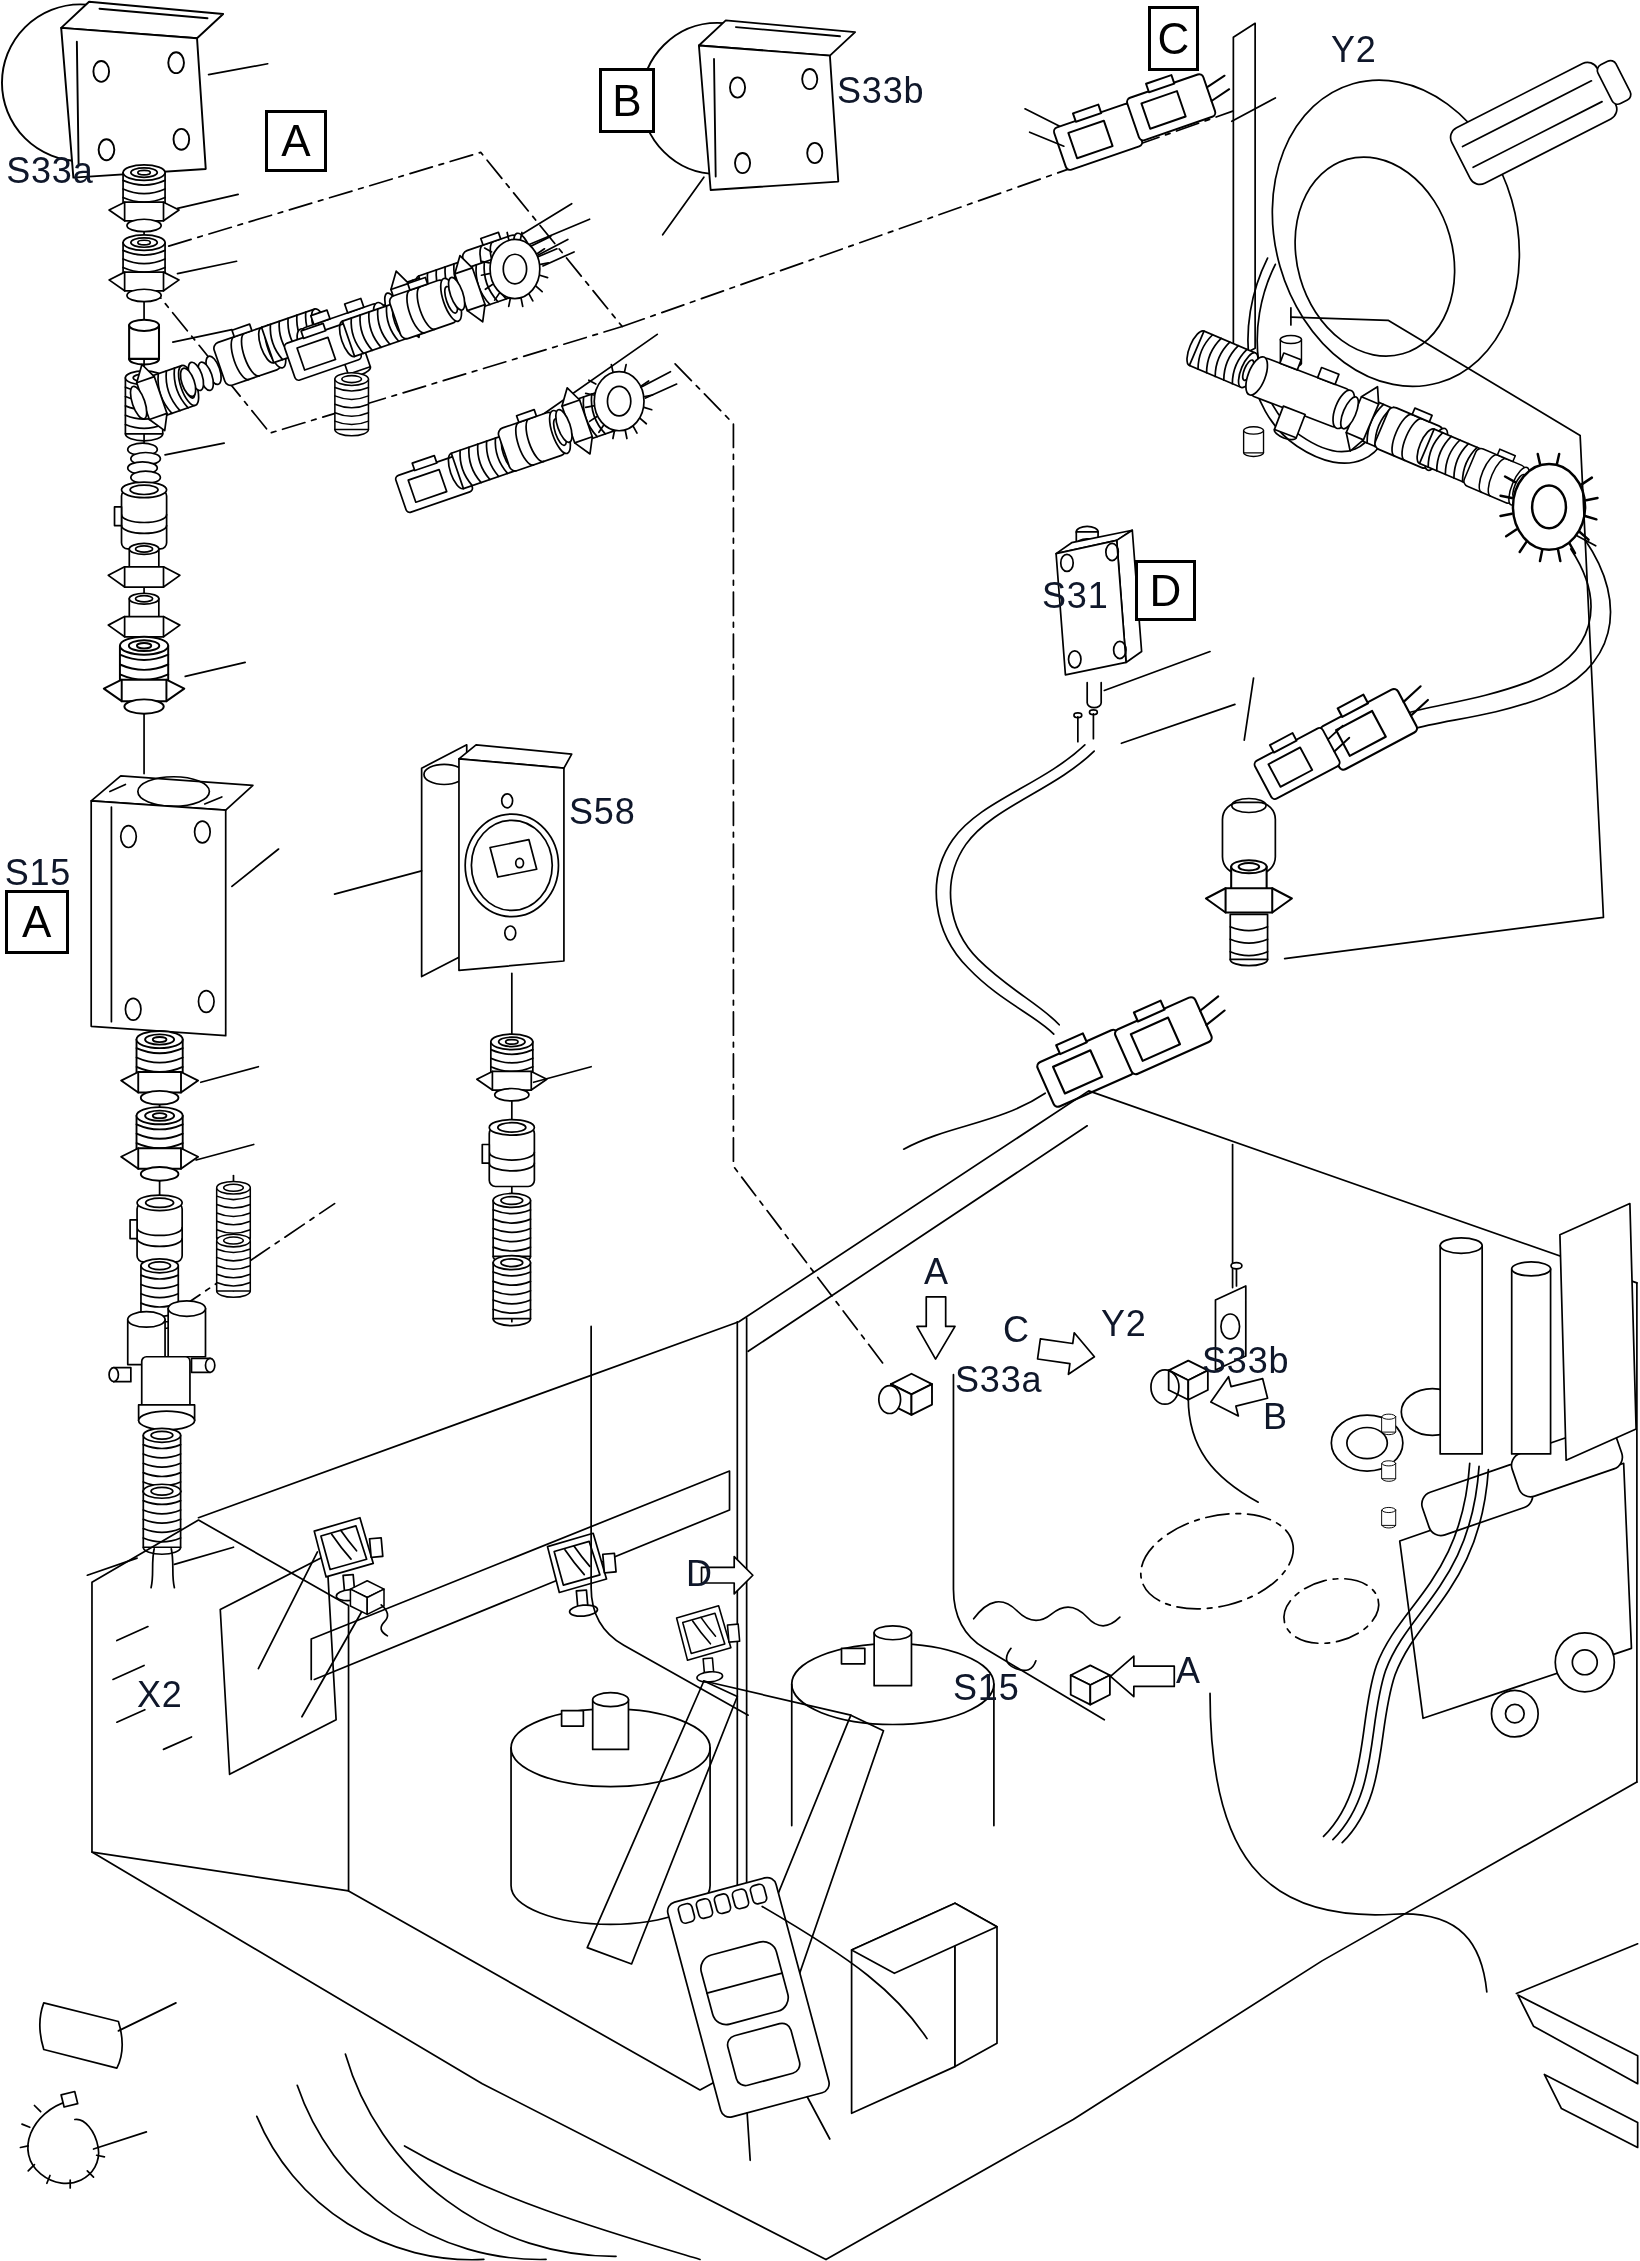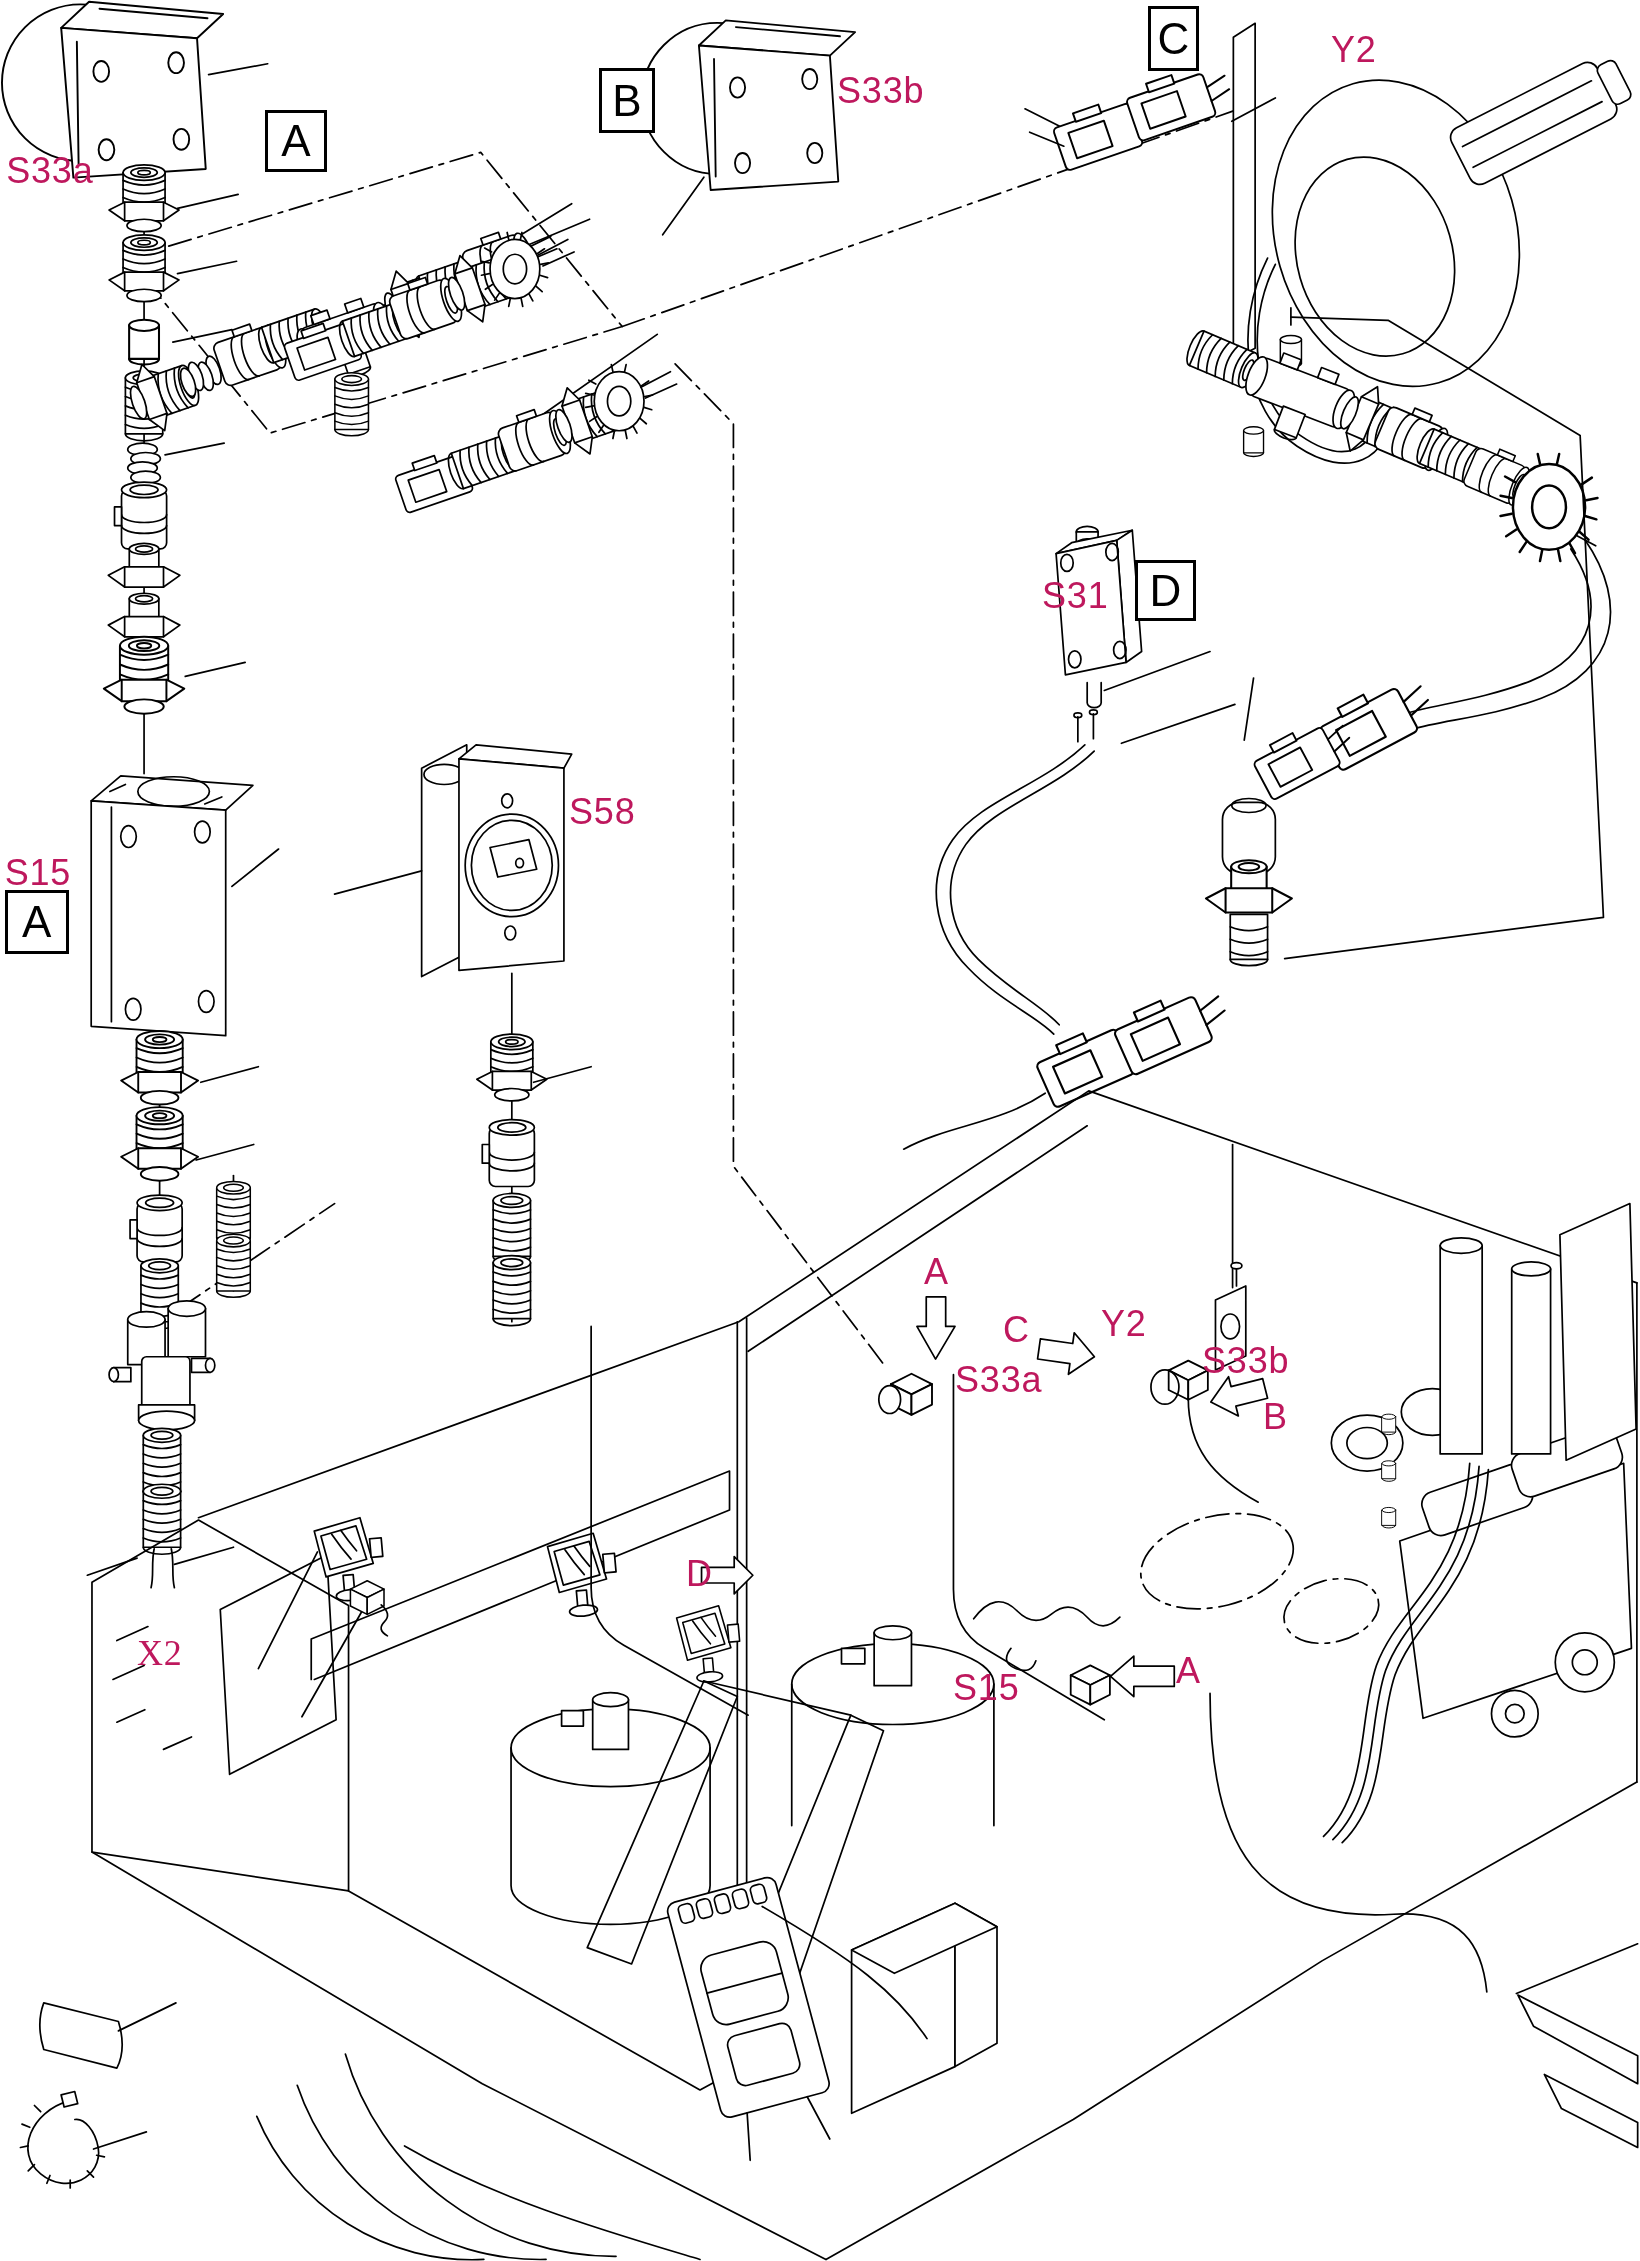--- a/index.html
+++ b/index.html
@@ -5,21 +5,21 @@
   html,body{margin:0;padding:0;background:#ffffff;}
   .canvas{position:relative;width:1641px;height:2261px;background:#ffffff;overflow:hidden;}
   #art{position:absolute;left:0;top:0;}
   #art *{stroke:#000;stroke-width:2.2;stroke-linecap:round;stroke-linejoin:round;}
   .w{fill:#ffffff;}
   .e{fill:none;}
   .t1{stroke-width:1.4;}
   .t2{stroke-width:2.5;}
   .t4{stroke-width:4.6;}
   .dd{stroke-dasharray:30 9 6 9;fill:none;stroke-width:1.8;}
-  .lbl{position:absolute;font:400 36px/1.05 "Liberation Sans",sans-serif;color:#be185d;letter-spacing:0.8px;white-space:nowrap;}
+  .lbl{position:absolute;font:400 36px/1.05 "Liberation Sans",sans-serif;color:#0f172a;letter-spacing:0.8px;white-space:nowrap;}
   .boxletter{position:absolute;border:3.1px solid #000;background:#fff;display:flex;align-items:center;justify-content:center;
              font:400 44px "Liberation Sans",sans-serif;color:#000;box-sizing:border-box;}
 </style>
 </head>
 <body>
 
 <div class="canvas">
 
 <svg id="art" width="1641" height="2261" viewBox="0 0 2110 2908">
 <defs>
@@ -467,21 +467,21 @@
 <div class="boxletter" style="left:265px;top:110px;width:62px;height:62px;">A</div>
 <div class="boxletter" style="left:599px;top:68px;width:56px;height:65px;">B</div>
 <div class="lbl" style="left:837px;top:72px;">S33b</div>
 <div class="boxletter" style="left:1148px;top:6.2px;width:51px;height:65px;">C</div>
 <div class="lbl" style="left:1331px;top:31px;">Y2</div>
 <div class="lbl" style="left:4.7px;top:854px;">S15</div>
 <div class="boxletter" style="left:4.7px;top:890px;width:64px;height:64px;">A</div>
 <div class="lbl" style="left:569px;top:781px;margin-top:12px;">S58</div>
 <div class="lbl" style="left:1042px;top:577px;">S31</div>
 <div class="boxletter" style="left:1135px;top:560px;width:61px;height:61px;">D</div>
-<div class="lbl" style="left:137px;top:1635px;font-family:Liberation Serif, serif;">X2</div>
+<div class="lbl" style="left:137px;top:1676px;">X2</div>
 
 <div class="lbl" style="left:924px;top:1253px;">A</div>
 <div class="lbl" style="left:955px;top:1361px;">S33a</div>
 <div class="lbl" style="left:1003px;top:1311px;">C</div>
 <div class="lbl" style="left:1101px;top:1305px;">Y2</div>
 <div class="lbl" style="left:1202px;top:1342px;">S33b</div>
 <div class="lbl" style="left:1263px;top:1398px;">B</div>
 <div class="lbl" style="left:686px;top:1555px;">D</div>
 <div class="lbl" style="left:953px;top:1669px;">S15</div>
 <div class="lbl" style="left:1176px;top:1652px;">A</div>

